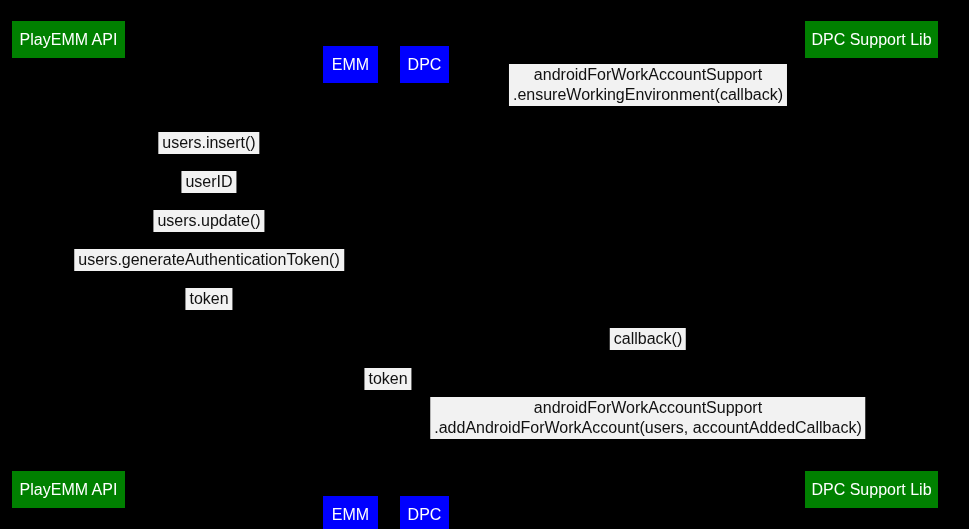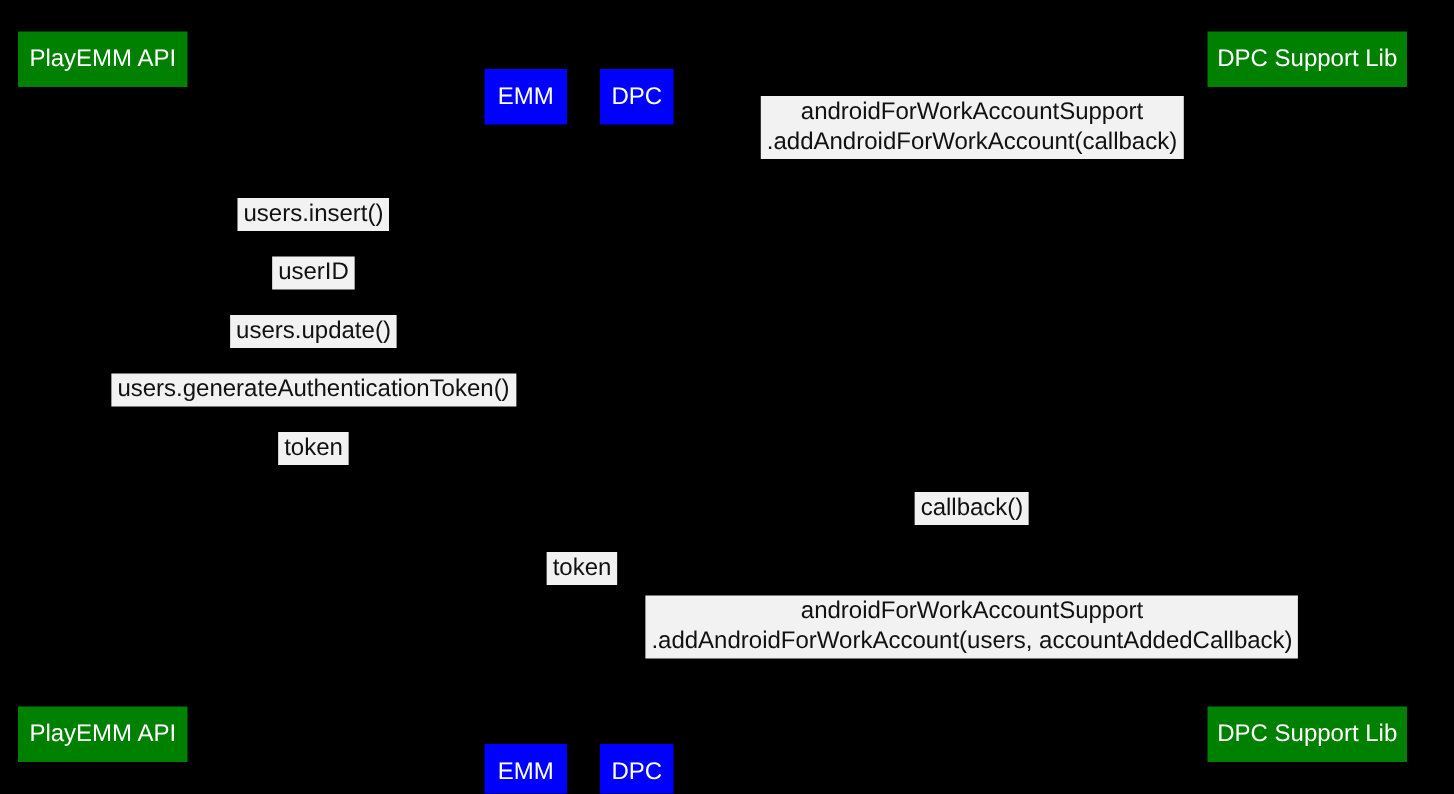--- a/index.html
+++ b/index.html
@@ -56,21 +56,21 @@
   <div class="lifeline" style="left:424px;"></div>
   <div class="lifeline" style="left:871px;"></div>
 
   <div class="actor green" style="left:12px;  top:21px; width:113px;">PlayEMM API</div>
   <div class="actor blue" style="left:323px; top:21px; width:55px;">EMM</div>
   <div class="actor blue" style="left:400px; top:21px; width:49px;">DPC</div>
   <div class="actor green" style="left:805px; top:21px; width:133px;">DPC Support Lib</div>
 
   <div class="msg" style="left:648px; top:64px;">
     <span>androidForWorkAccountSupport</span>
-    <span>.addAndroidForWorkAccount(callback)</span>
+    <span>.ensureWorkingEnvironment(callback)</span>
   </div>
 
   <div class="msg" style="left:209px; top:132px;">
     <span>users.insert()</span>
   </div>
 
   <div class="msg" style="left:209px; top:171px;">
     <span>userID</span>
   </div>
 

